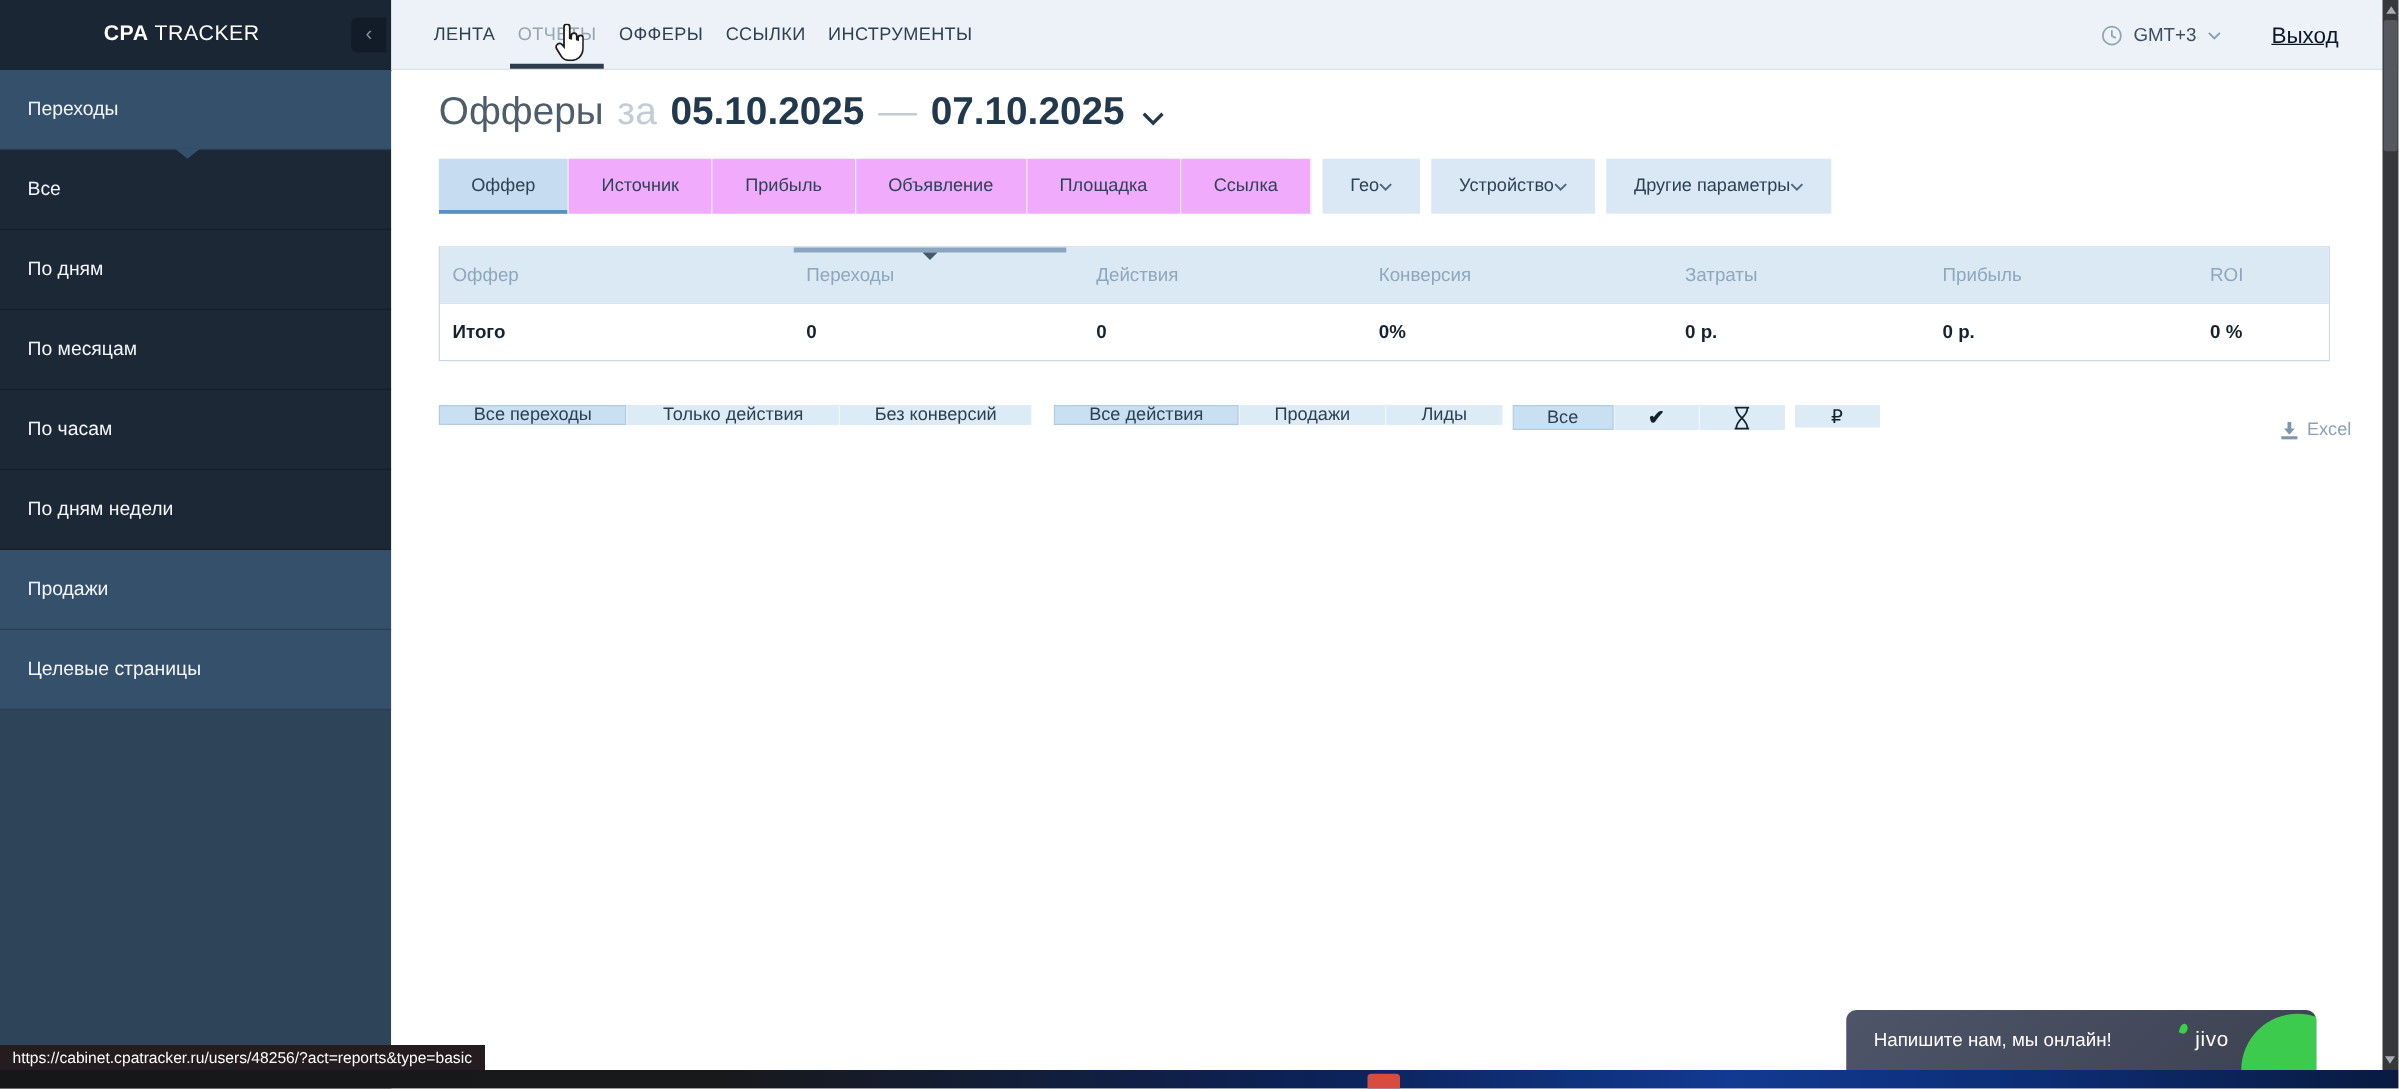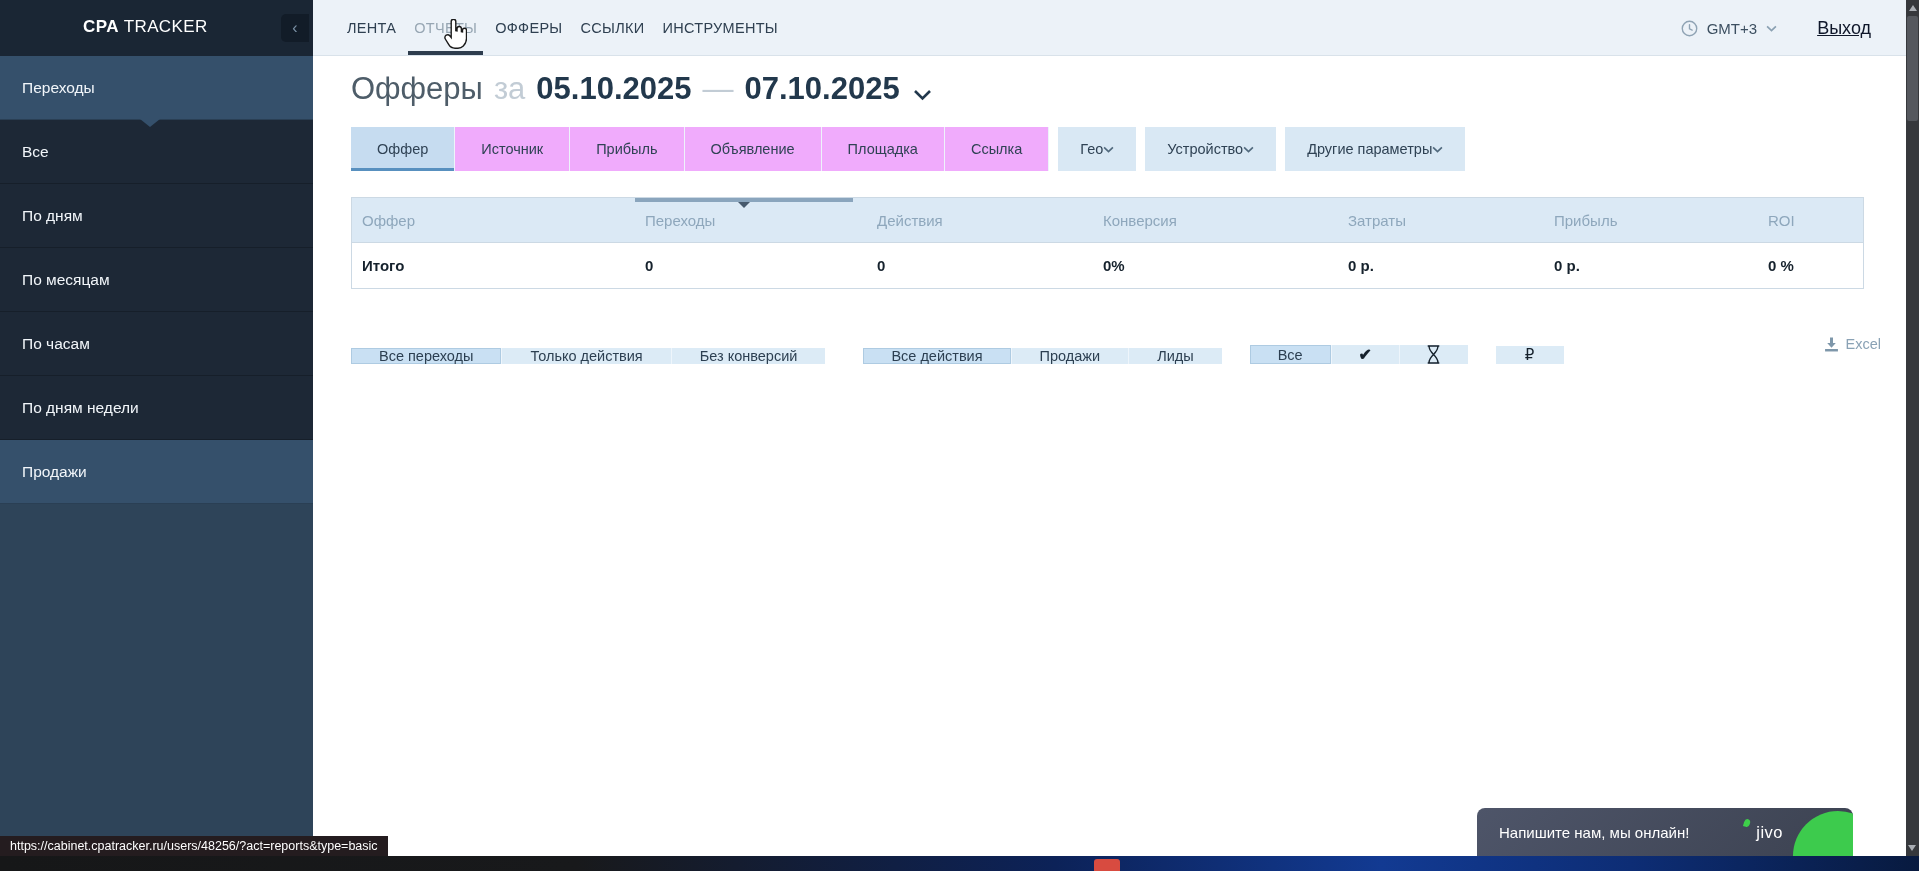--- a/index.html
+++ b/index.html
@@ -41,21 +41,21 @@
   .dropbtn{background:#d9e8f4;margin-left:9px;padding:0 22px;display:flex;align-items:center;gap:0;font-size:14.5px;color:#2f4254;}
 
   .tablewrap{position:relative;margin-top:26px;width:1513px;border:1px solid #ccd9e4;box-sizing:border-box;}
   .thead{display:flex;height:44px;background:#dbe9f5;align-items:center;color:#8ea7bc;font-size:15px;}
   .trow{display:flex;height:45px;background:#fff;align-items:center;border-top:1px solid #ccd9e4;color:#16222d;font-size:15px;font-weight:700;}
   .c{box-sizing:border-box;padding-left:10px;}
   .c1{width:283px;} .c2{width:232px;} .c3{width:226px;} .c4{width:245px;} .c5{width:206px;} .c6{width:214px;} .c7{flex:1;}
   .sortbar{position:absolute;top:0;left:283px;width:218px;height:4px;background:#8aa5bd;}
   .sortbar::after{content:"";position:absolute;top:4px;left:103px;width:0;height:0;border-left:6px solid transparent;border-right:6px solid transparent;border-top:6px solid #46596c;}
 
-  .filter-row{position:relative;margin-top:35px;display:flex;height:40px;align-items:flex-end;width:1530px;gap:20px;}
+  .filter-row{position:relative;margin-top:35px;display:flex;height:40px;align-items:flex-start;width:1530px;}
   .fgroup{display:flex;}
   .fgap{margin-left:18px;}
   .fgap-s{margin-left:8px;}
   .fbtn{background:#dcebf6;border-right:1px solid #eef5fb;padding:0 28px;display:flex;align-items:center;font-size:14.5px;color:#2c3f51;box-sizing:border-box;}
   .fbtn:last-child{border-right:none;}
   .fbtn.icon{padding:0;width:68px;justify-content:center;}
   .fbtn.sel{background:#c9e0f3;box-shadow:inset 0 0 0 1px #aecbe2;}
   .check-glyph{font-size:16px;font-weight:700;color:#15212c;}
   .ruble{font-family:"DejaVu Sans",sans-serif;font-size:15px;color:#15212c;}
   .excel{position:absolute;right:0;top:50%;transform:translateY(-50%);display:flex;align-items:center;gap:7px;color:#8aa2b5;font-size:14.5px;}
@@ -108,20 +108,23 @@
       </div>
     <div class="side-item side-sub">
         <span>По часам</span>
       </div>
     <div class="side-item side-sub">
         <span>По дням недели</span>
       </div>
     <div class="side-item side-section">
         <span>Продажи</span>
       </div>
+    <div class="side-item side-section">
+        <span>Целевые страницы</span>
+      </div>
   </div>
 
   <div class="topbar">
     <div class="nav">
       <div class="nav-item">
           <span>ЛЕНТА</span>
         </div>
       <div class="nav-item hovered">
           <span>ОТЧЕТЫ</span>
         </div>

